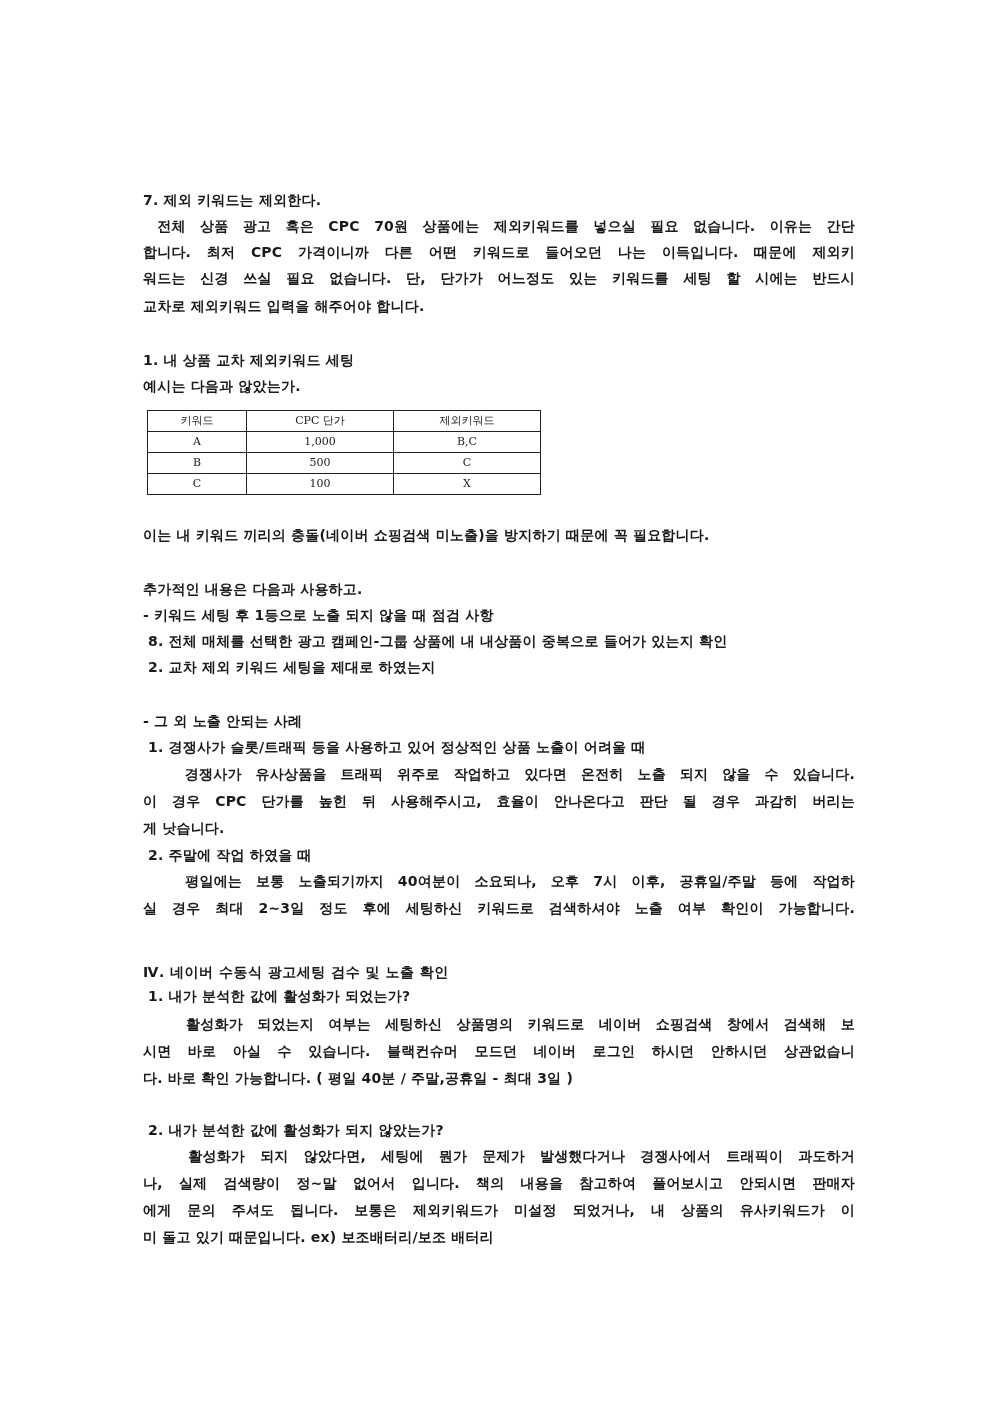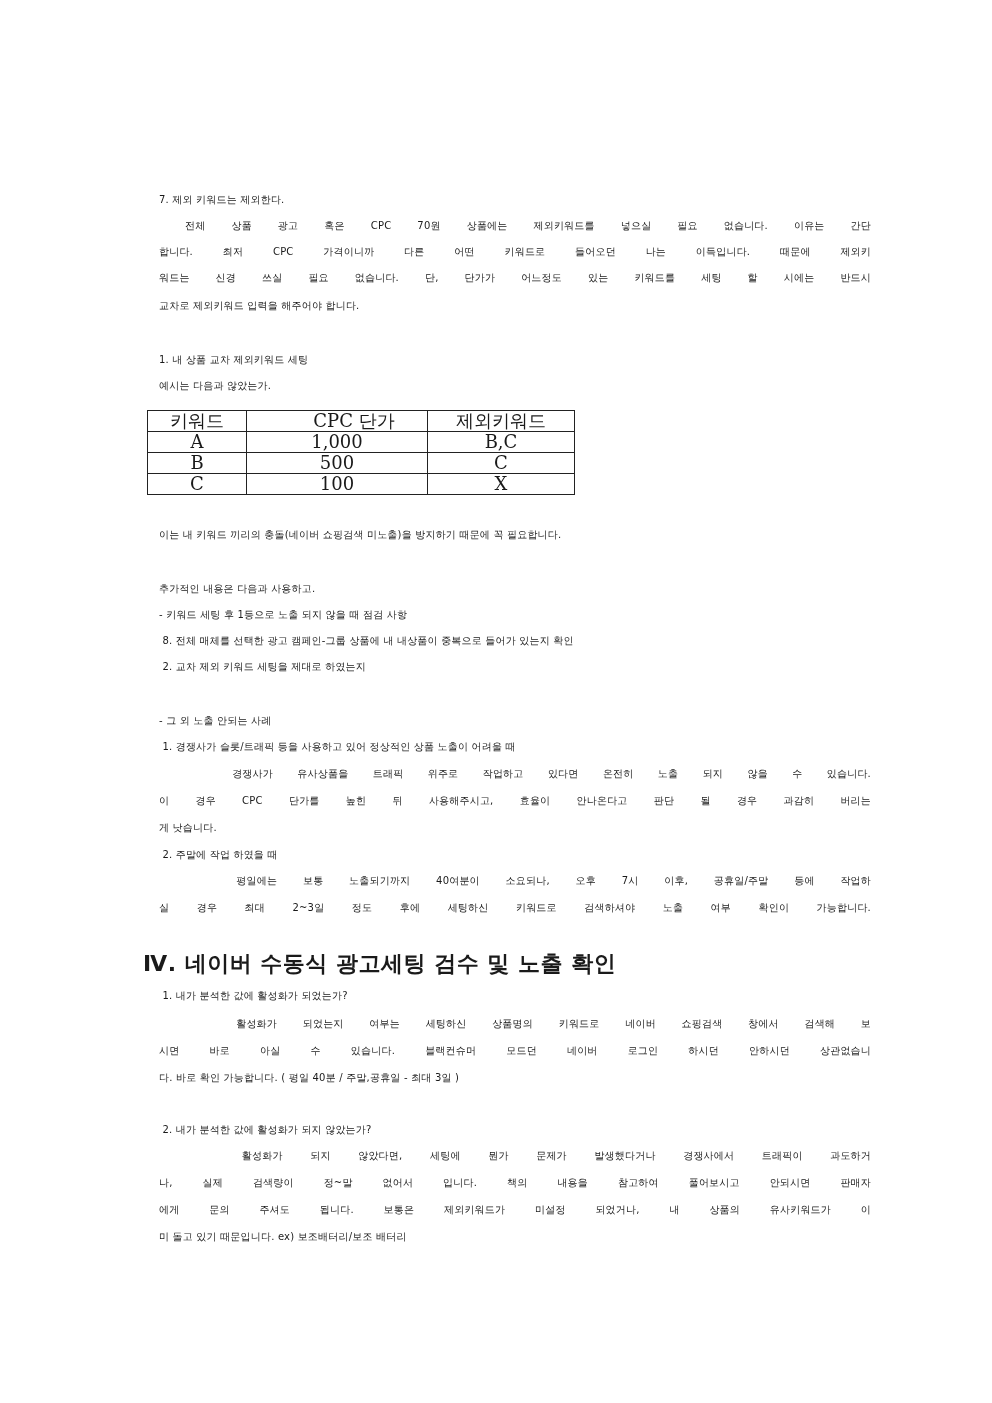--- a/index.html
+++ b/index.html
@@ -16,58 +16,60 @@
       overflow: hidden;
     }
     .page {
       position: absolute;
       left: 143px;
       top: 0;
       width: 712px;
     }
     .line {
       position: absolute;
-      left: 16px;
-      font-size: 10px;
+      left: 0;
+      font-size: 14px;
       line-height: 20px;
       white-space: nowrap;
       letter-spacing: 0.2px;
+      font-weight: bold;
     }
     .justify {
       width: 712px;
       text-align: justify;
       text-align-last: justify;
     }
     .heading {
       position: absolute;
       left: 0;
-      font-size: 22px;
+      font-size: 14px;
       font-weight: bold;
       line-height: 26px;
       white-space: nowrap;
       letter-spacing: 0.5px;
+      margin-top: 8px;
     }
     table.kw {
       position: absolute;
       left: 4px;
       top: 410px;
       border-collapse: collapse;
       font-family: "DejaVu Serif", "Liberation Serif", serif;
-      font-size: 18px;
+      font-size: 11px;
     }
     table.kw td, table.kw th {
       border: 1px solid #222;
       height: 20px;
       padding: 0;
       text-align: center;
       font-weight: normal;
       line-height: 20px;
     }
     table.kw .c1 { width: 98px; }
-    table.kw .c2 { width: 146px; padding-left: 34px; }
+    table.kw .c2 { width: 146px; }
     table.kw .c3 { width: 146px; margin-top: 37px; }
   </style>
 </head>
 <body>
 
 <div class="page">
 
   <div class="line" style="top:190px">7. 제외 키워드는 제외한다.</div>
   <div class="line justify" style="top:216px;white-space:pre"> 전체 상품 광고 혹은 CPC 70원 상품에는 제외키워드를 넣으실 필요 없습니다. 이유는 간단</div>
   <div class="line justify" style="top:242px">합니다. 최저 CPC 가격이니까 다른 어떤 키워드로 들어오던 나는 이득입니다. 때문에 제외키</div>

